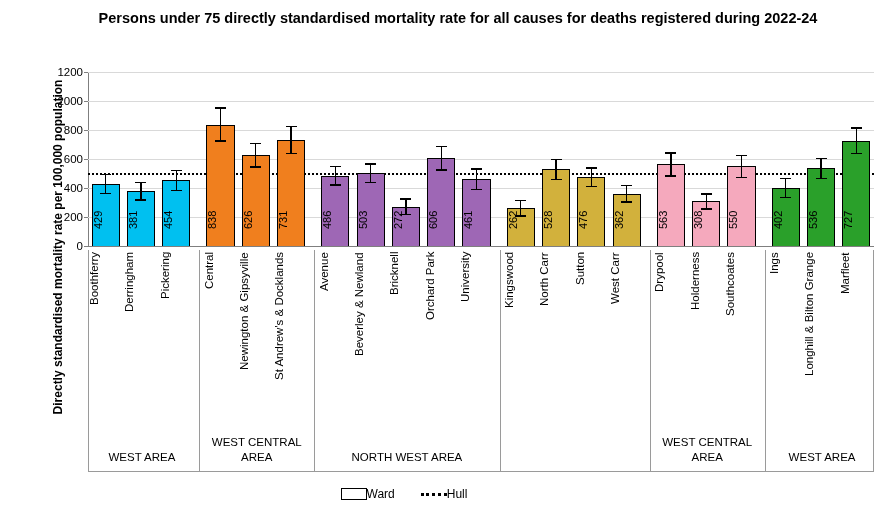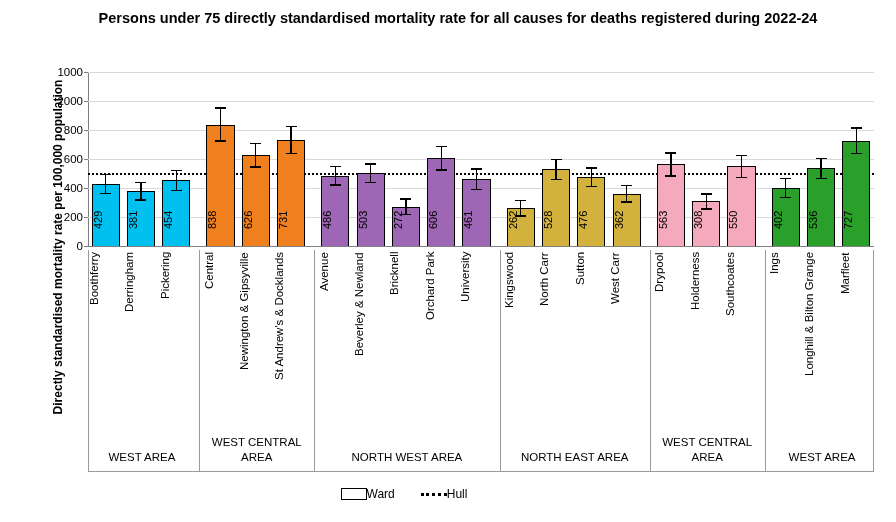--- a/index.html
+++ b/index.html
@@ -231,21 +231,21 @@
         <div class="ytick" style="top: 145px;">200</div>
         <div class="ytick-mark" style="top: 145px;"></div>
         <div class="ytick" style="top: 116px;">400</div>
         <div class="ytick-mark" style="top: 116px;"></div>
         <div class="ytick" style="top: 87px;">600</div>
         <div class="ytick-mark" style="top: 87px;"></div>
         <div class="ytick" style="top: 58px;">800</div>
         <div class="ytick-mark" style="top: 58px;"></div>
         <div class="ytick" style="top: 29px;">2000</div>
         <div class="ytick-mark" style="top: 29px;"></div>
-        <div class="ytick" style="top: 0px;">1000</div>
+        <div class="ytick" style="top: 0px;">1200</div>
         <div class="ytick-mark" style="top: 0px;"></div>
       </div>
     <div id="hull-line" style="top: 100.775px;"></div>
     <div id="bars">
         <div class="bar-wrap" style="left: 3.52857px; width: 28.2286px; height: 174px;">
           <div class="bar" style="height: 62.205px; background: rgb(0, 192, 240);">
             <div class="bar-value">
               <span class="bar-value-inner">429</span>
             </div>
           </div>
@@ -480,21 +480,20 @@
       <div class="cat-label" style="left: 838.714px; width: 35.2857px;">Marfleet</div>
     </div>
 
   <div id="group-band">
       <div class="group-label" style="left: 0px; width: 105.857px;">WEST AREA</div>
       <div class="group-sep" style="left: 110.357px;"></div>
       <div class="group-label" style="left: 114.857px; width: 105.857px;">WEST CENTRAL AREA</div>
       <div class="group-sep" style="left: 225.214px;"></div>
       <div class="group-label" style="left: 229.714px; width: 176.429px;">NORTH WEST AREA</div>
       <div class="group-sep" style="left: 410.643px;"></div>
-      <div class="group-label" style="left: 415.143px; width: 141.143px;">NORTH EAST AREA</div>
       <div class="group-sep" style="left: 560.786px;"></div>
       <div class="group-label" style="left: 565.286px; width: 105.857px;">WEST CENTRAL AREA</div>
       <div class="group-sep" style="left: 675.643px;"></div>
       <div class="group-label" style="left: 680.143px; width: 105.857px;">WEST AREA</div>
     </div>
 
   <div id="legend">
     <div class="legend-item">
       <span class="legend-swatch-ward"></span>
       <span>Ward</span>

